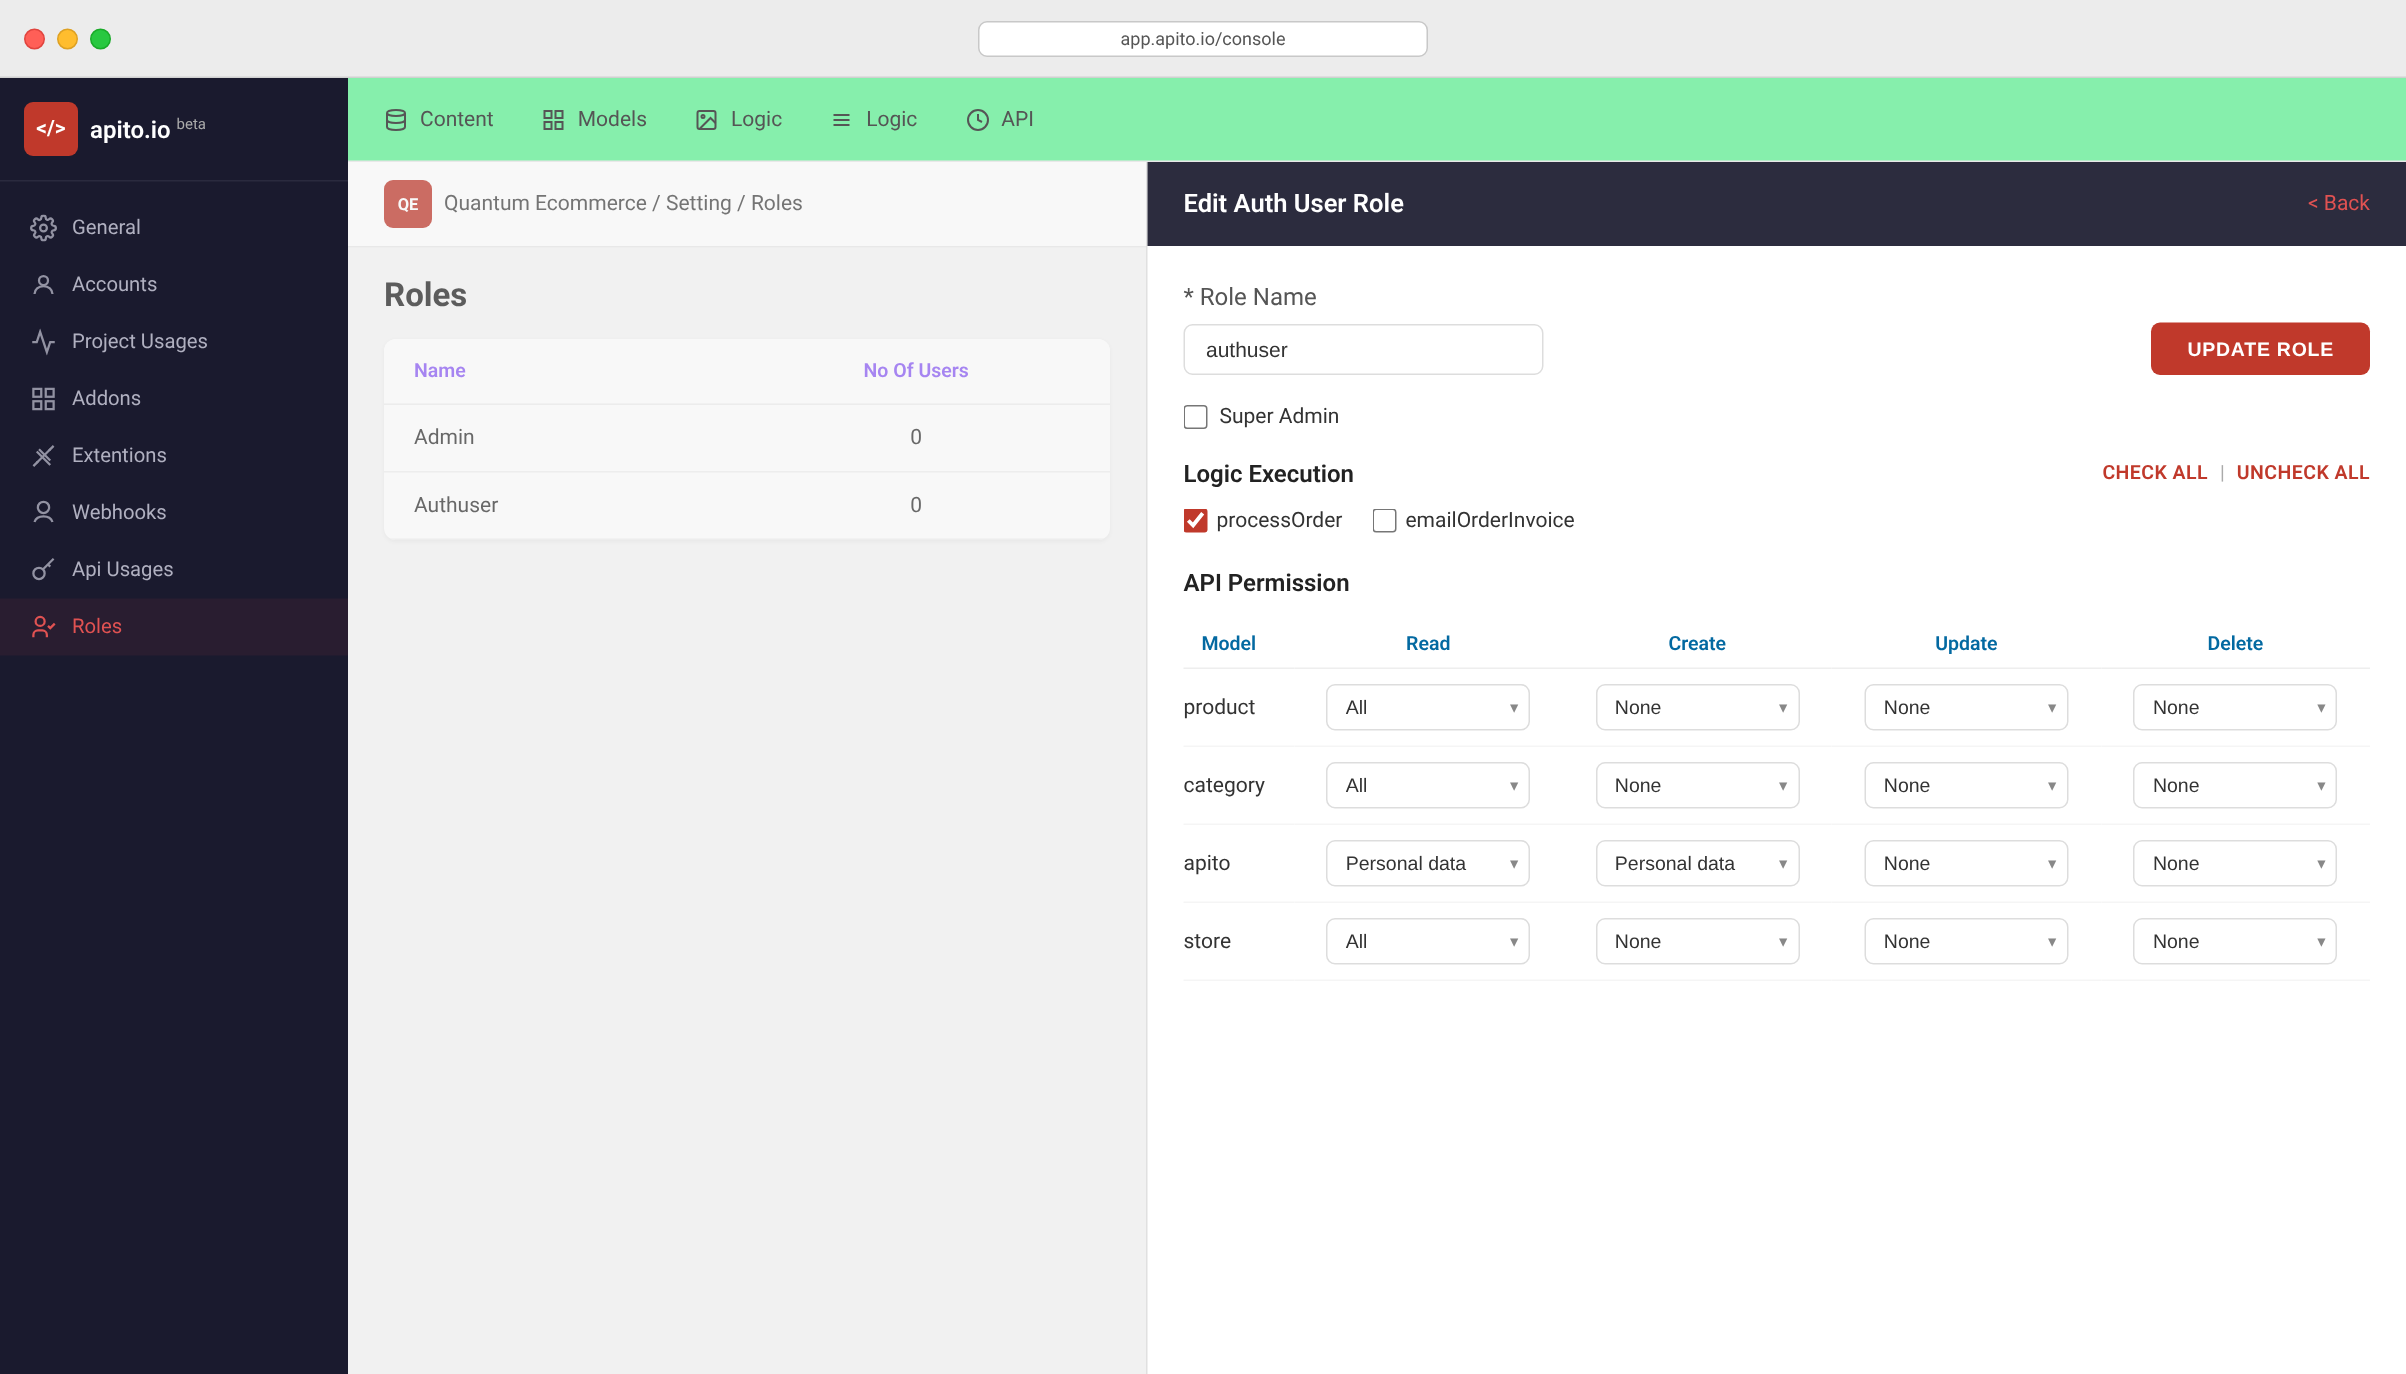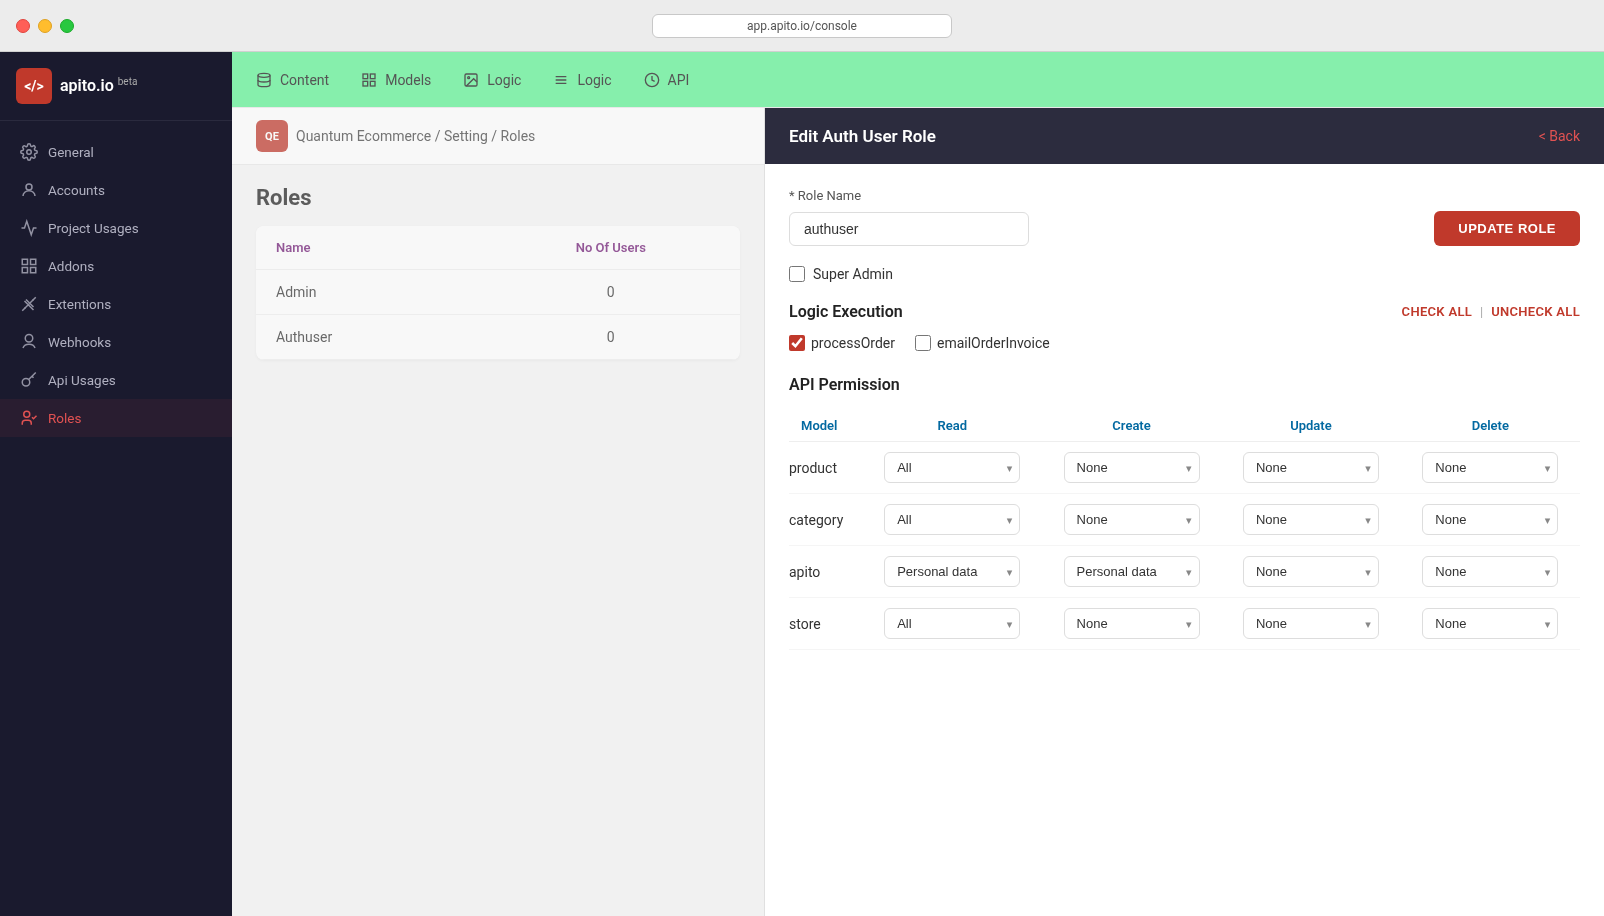--- a/index.html
+++ b/index.html
@@ -182,21 +182,21 @@
       border-collapse: collapse;
       background: white;
       border-radius: 8px;
       overflow: hidden;
       box-shadow: 0 1px 3px rgba(0,0,0,0.05);
     }
     .data-table th {
       text-align: left;
       padding: 14px 20px;
       font-size: 13px;
-      color: #701a75;
+      color: #8b5cf6;
       font-weight: 600;
       border-bottom: 1px solid #eee;
       background: white;
     }
     .data-table td {
       padding: 14px 20px;
       font-size: 14px;
       color: #333;
       border-bottom: 1px solid #f0f0f0;
     }
@@ -238,21 +238,21 @@
       flex: 1;
       overflow-y: auto;
       padding: 24px;
     }
 
     
     .form-section {
       margin-bottom: 20px;
     }
     .field-label {
-      font-size: 13px;
+      font-size: 16px;
       color: #555;
       margin-bottom: 8px;
       display: block;
     }
     .role-name-row {
       display: flex;
       align-items: center;
       gap: 16px;
     }
     .text-input {

